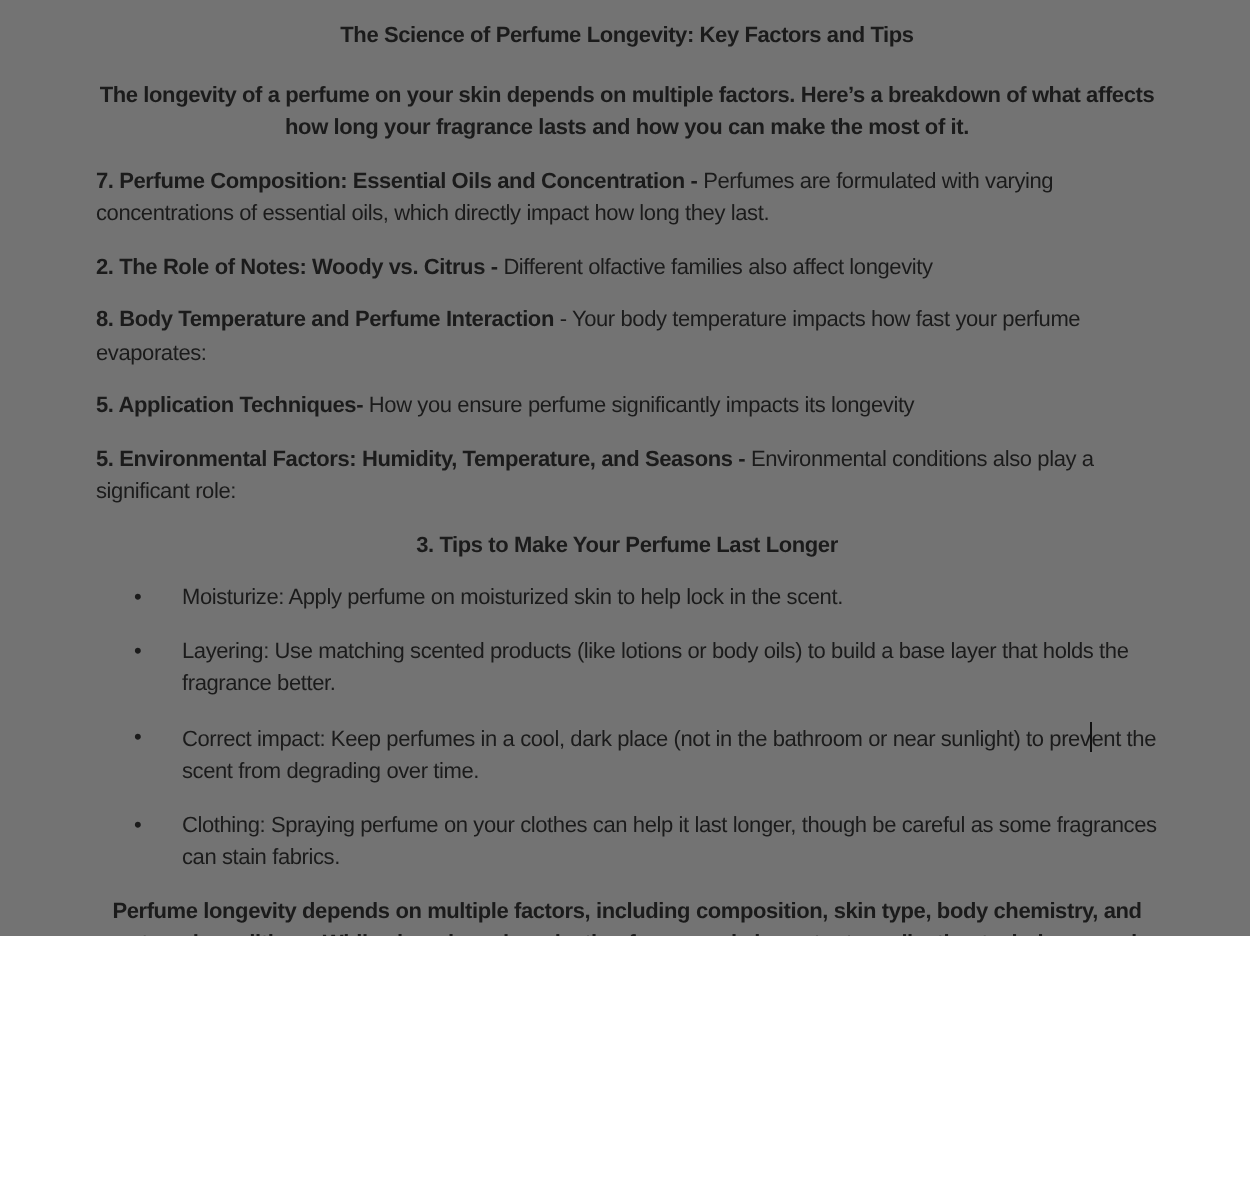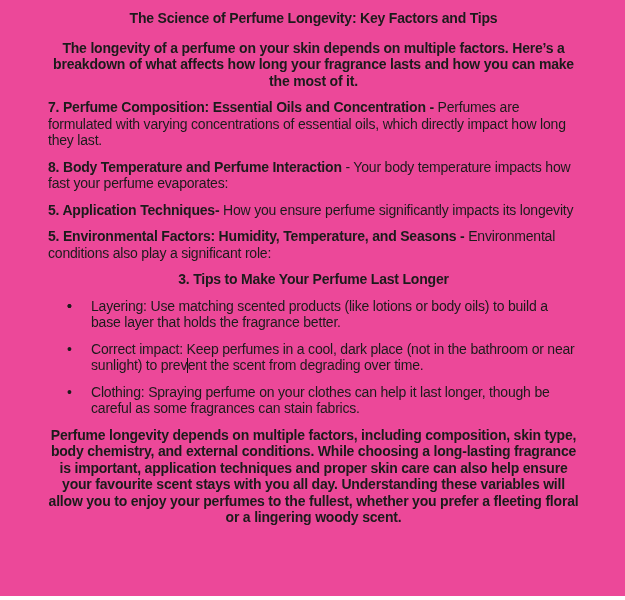--- a/index.html
+++ b/index.html
@@ -4,26 +4,26 @@
 <style>
   html, body {
     margin: 0;
     padding: 0;
     background: #ffffff;
   }
   .page {
     position: relative;
     box-sizing: border-box;
     width: 625px;
-    height: 596px;
+    height: 468px;
     overflow: hidden;
-    background: #ec4899;
+    background: #737373;
     color: #1b1b1b;
     font-family: "Liberation Sans", sans-serif;
-    font-size: 14px;
+    font-size: 11px;
     line-height: 16.5px;
     letter-spacing: -0.2px;
     padding: 10px 46px 0 48px;
   }
   .para {
     margin: 0 0 10px 0;
   }
   .title {
     margin: 0 0 13px 0;
     text-align: center;
@@ -61,32 +61,33 @@
 <body>
 
 <div class="page">
 
   <p class="title">The Science of Perfume Longevity: Key Factors and Tips</p>
 
   <p class="para bold">The longevity of a perfume on your skin depends on multiple factors. Here’s a breakdown of what affects how long your fragrance lasts and how you can make the most of it.</p>
 
   <p class="para"><span class="b">7. Perfume Composition: Essential Oils and Concentration - </span><span>Perfumes are formulated with varying concentrations of essential oils, which directly impact how long they last.</span></p>
 
+  <p class="para"><span class="b">2. The Role of Notes: Woody vs. Citrus - </span><span>Different olfactive families also affect longevity</span></p>
 
 
   <p class="para"><span class="b">8. Body Temperature and Perfume Interaction</span><span> - Your body temperature impacts how fast your perfume evaporates:</span></p>
 
   <p class="para"><span class="b">5. Application Techniques-</span><span> How you ensure perfume significantly impacts its longevity</span></p>
 
   <p class="para"><span class="b">5. Environmental Factors: Humidity, Temperature, and Seasons - </span><span>Environmental conditions also play a significant role:</span></p>
 
   <p class="para bold">3. Tips to Make Your Perfume Last Longer</p>
 
   <ul class="tips">
-    <li><span class="marker">•</span></li>
+    <li><span class="marker">•</span><span>Moisturize: Apply perfume on moisturized skin to help lock in the scent.</span></li>
 
     <li><span class="marker">•</span><span>Layering: Use matching scented products (like lotions or body oils) to build a base layer that holds the fragrance better.</span></li>
 
     <li><span class="marker">•</span><span>Correct impact: Keep perfumes in a cool, dark place (not in the bathroom or near sunlight) to prev</span><span class="caret"></span><span>ent the scent from degrading over time.</span></li>
 
     <li><span class="marker">•</span><span>Clothing: Spraying perfume on your clothes can help it last longer, though be careful as some fragrances can stain fabrics.</span></li>
   </ul>
 
   <p class="para bold">Perfume longevity depends on multiple factors, including composition, skin type, body chemistry, and external conditions. While choosing a long-lasting fragrance is important, application techniques and proper skin care can also help ensure your favourite scent stays with you all day. Understanding these variables will allow you to enjoy your perfumes to the fullest, whether you prefer a fleeting floral or a lingering woody scent.</p>
 

